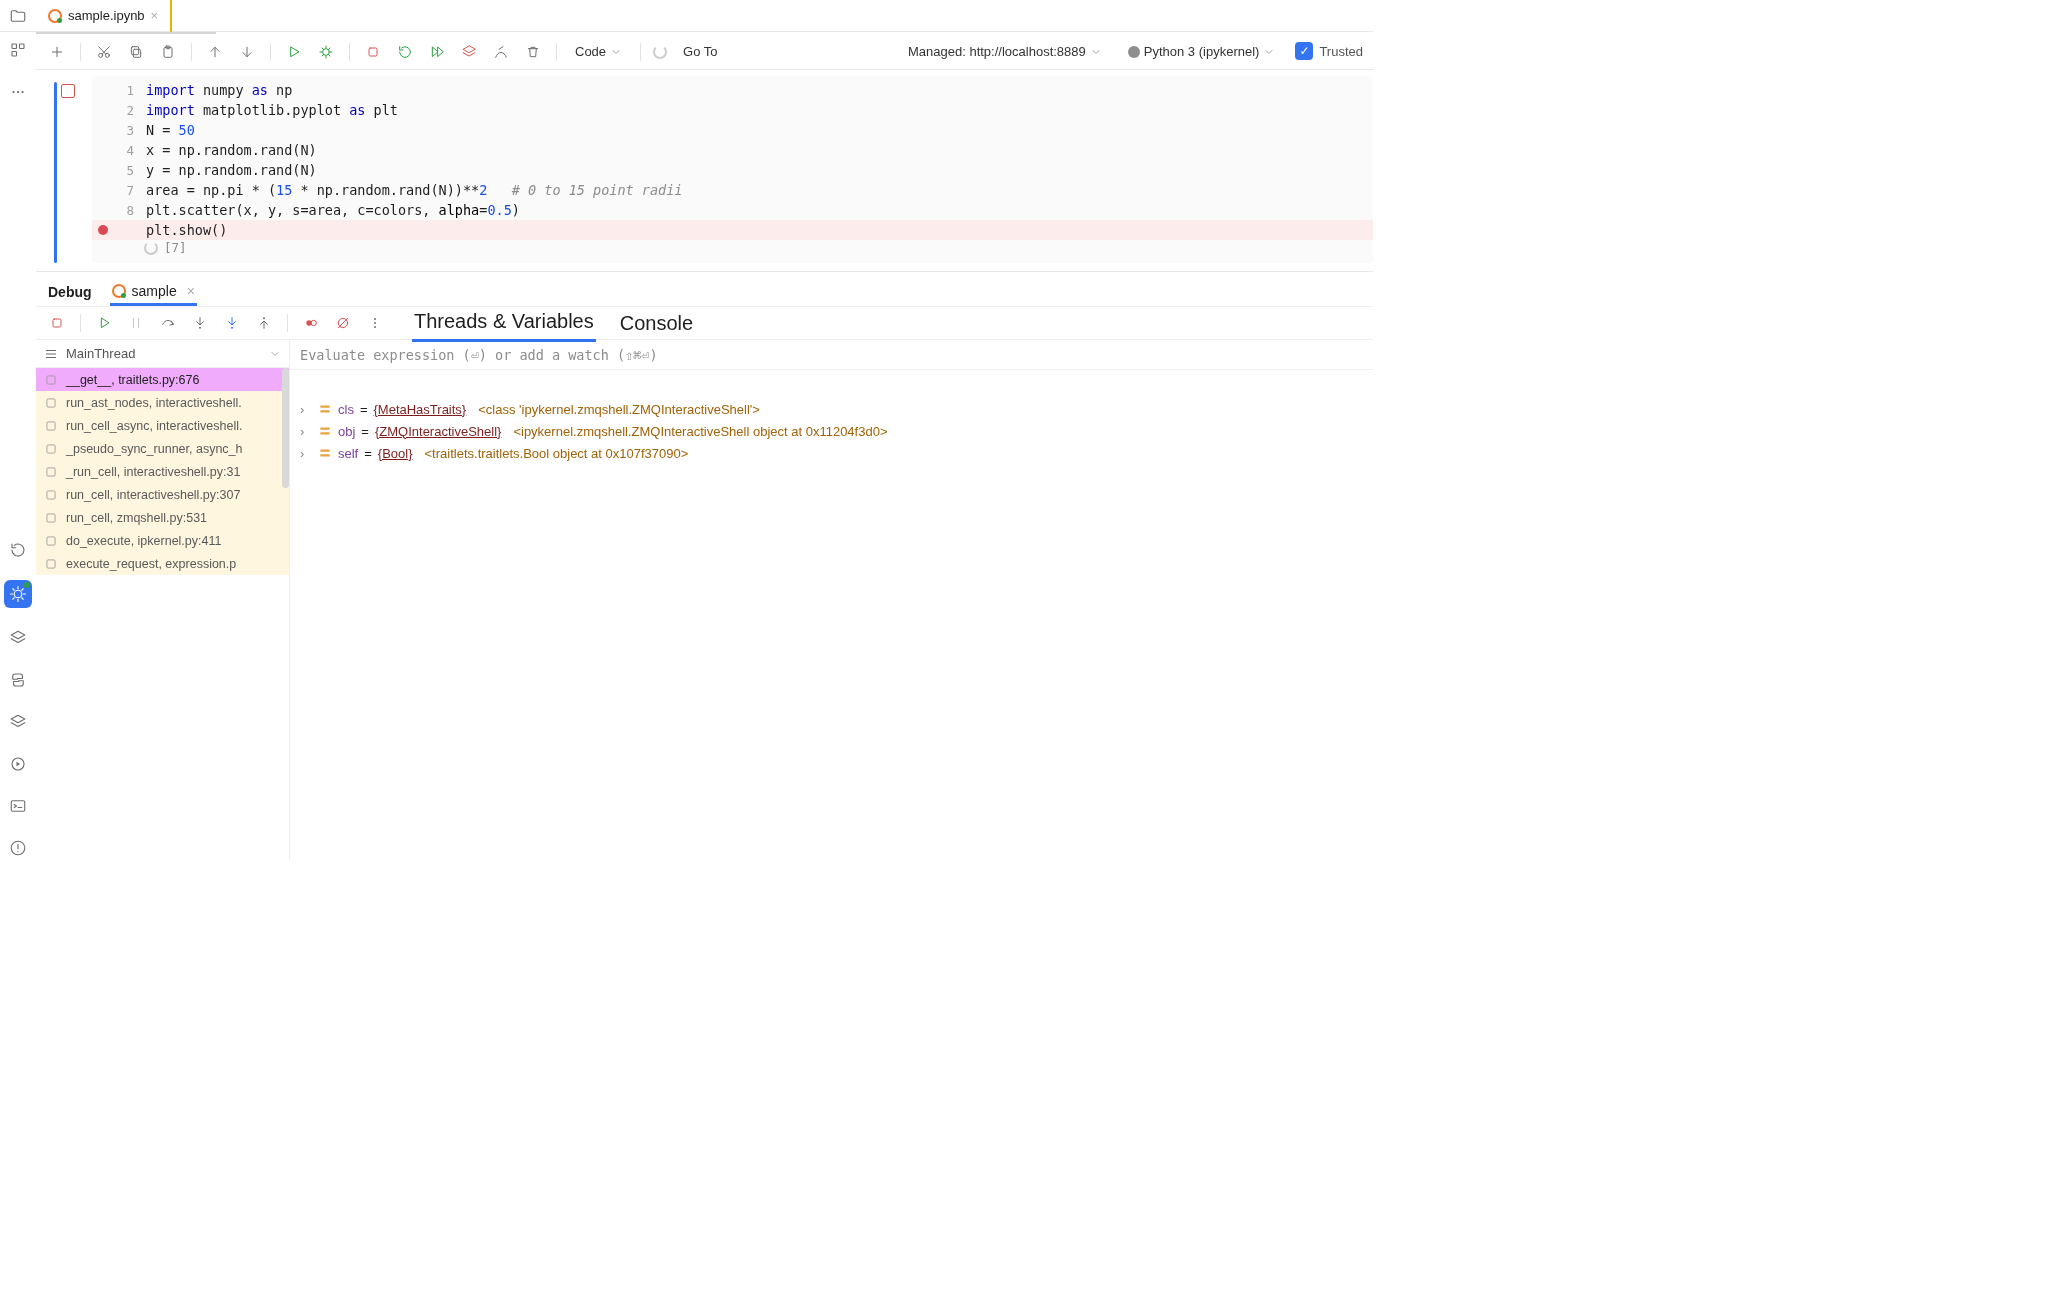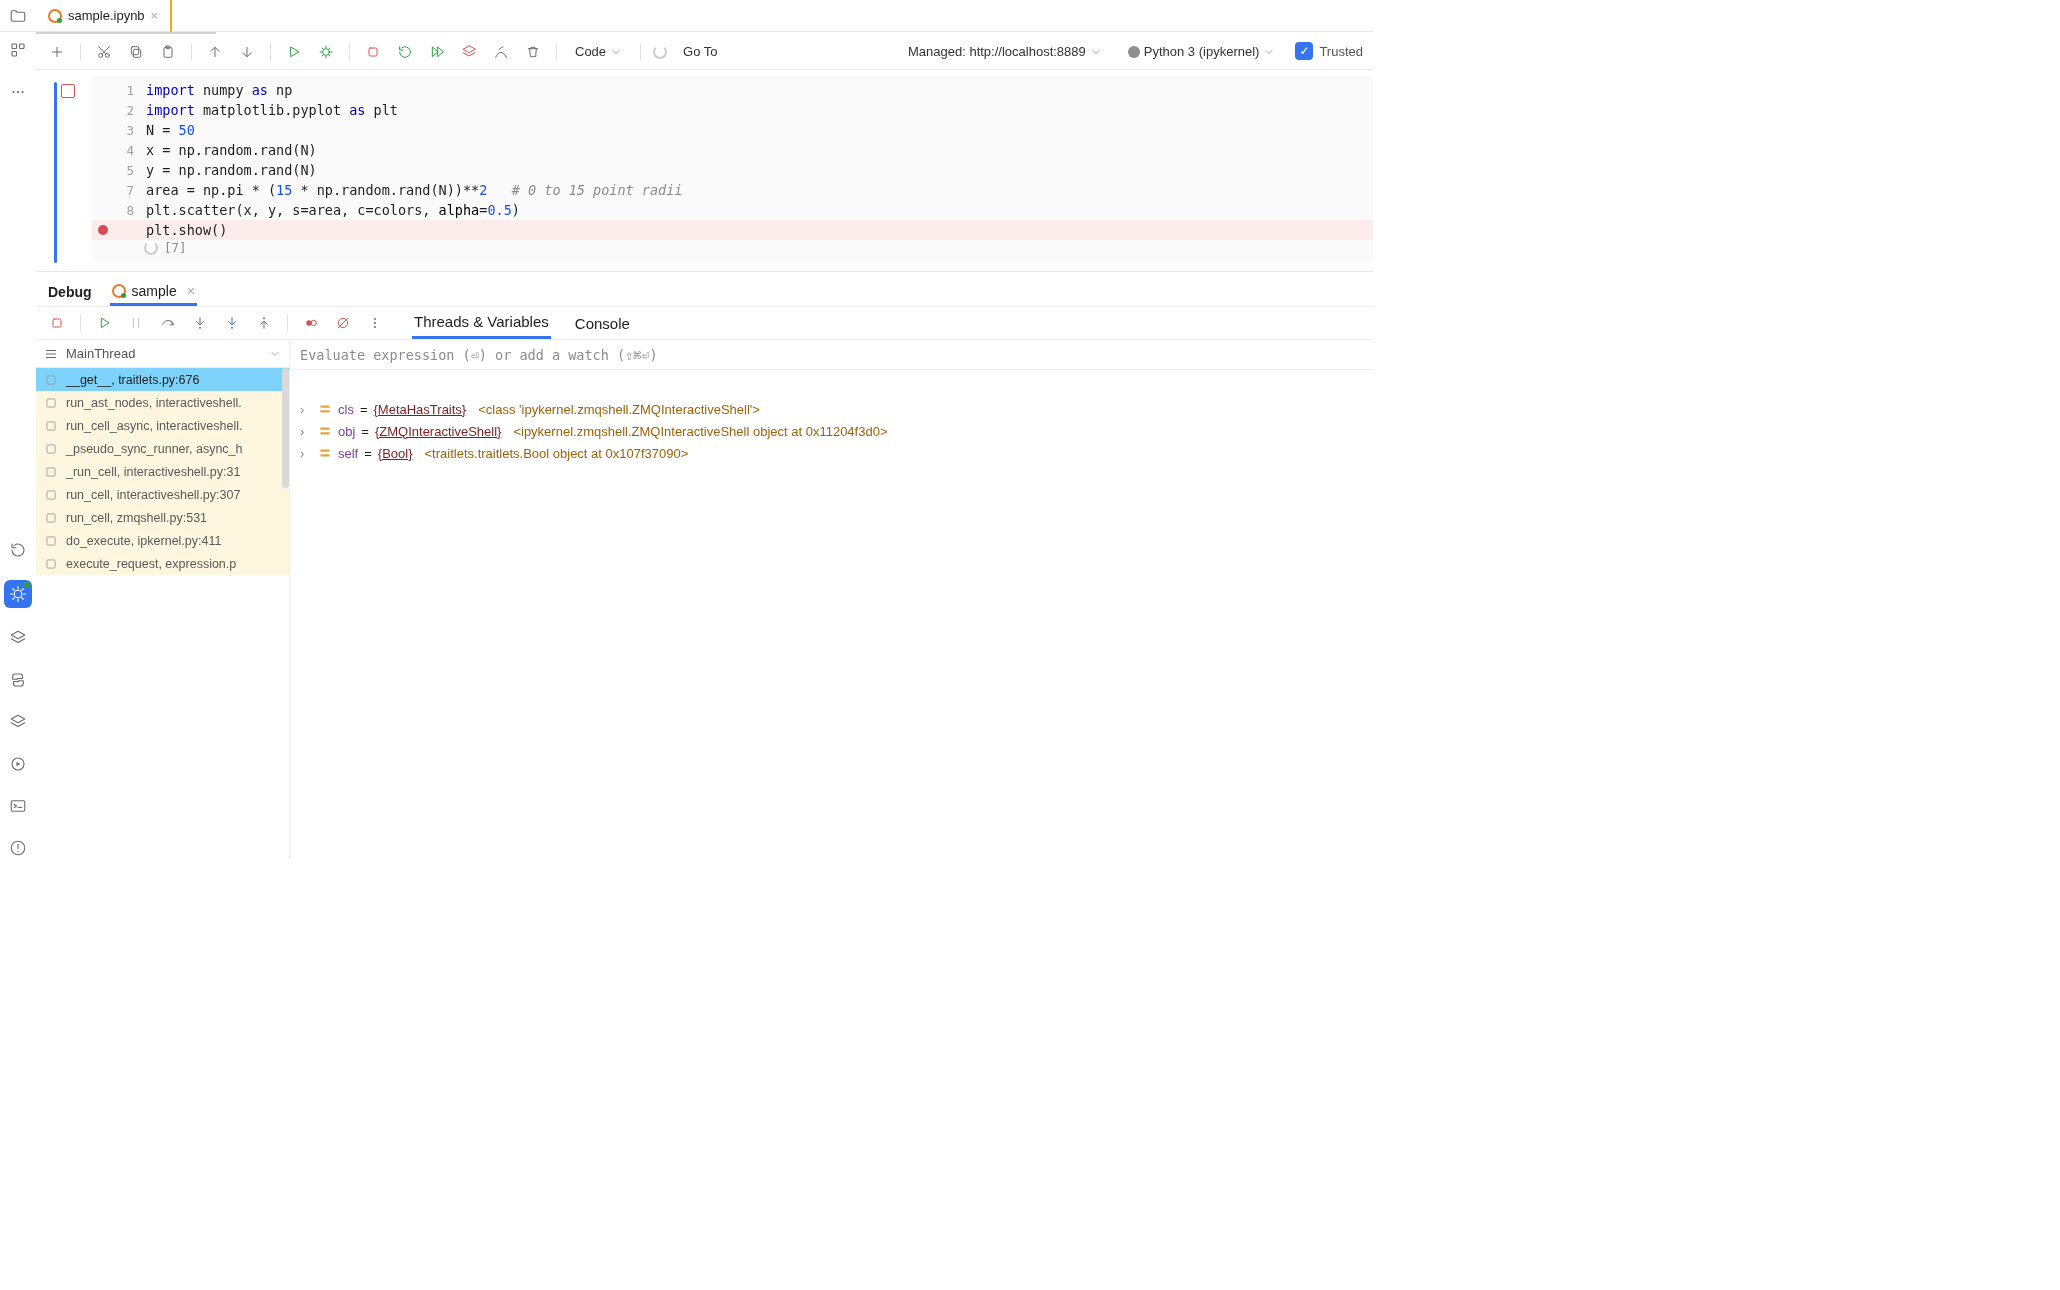--- a/index.html
+++ b/index.html
@@ -120,21 +120,21 @@
 .dtab.strong { font-weight:700; }
 .dtab.file { display:flex; align-items:center; gap:6px; border-bottom:3px solid #3574f0; padding-bottom:4px; }
 .dtab .close { color:#aaa; margin-left:4px; }
 
 .dbgtoolbar {
   height:34px; display:flex; align-items:center; gap:10px; padding:0 10px;
   border-top:1px solid #eee; border-bottom:1px solid #eee;
 }
 .dbgtoolbar .sep { width:1px; height:18px; background:#e3e3e3; margin:0 2px; }
 .subtabs { margin-left:16px; display:flex; gap:22px; align-items:center; }
-.subtab { font-size:15px; color:#1e1e1e; padding:6px 2px; cursor:pointer; }
+.subtab { font-size:20px; color:#1e1e1e; padding:6px 2px; cursor:pointer; }
 .subtab.active { border-bottom:3px solid #3574f0; }
 
 .dbgbody { flex:1; display:flex; min-height:0; }
 .frames {
   width:254px; border-right:1px solid #eee; display:flex; flex-direction:column;
   min-height:0;
 }
 .threadhdr {
   height:28px; display:flex; align-items:center; gap:8px; padding:0 8px;
   color:#555; border-bottom:1px solid #eee;
@@ -142,21 +142,21 @@
 .threadhdr .chev{ margin-left:auto; }
 .framelist { flex:1; overflow:auto; position:relative; }
 .framelist::after{
   content:""; position:absolute; right:0; top:0; width:7px; height:120px;
   background:#d9d9d9; border-radius:4px;
 }
 .frame {
   display:flex; align-items:center; gap:8px; height:23px; padding:0 8px;
   color:#5a5a5a; font-size:12.5px; white-space:nowrap; overflow:hidden;
 }
-.frame.sel { background:#7dd3fc; color:#222; }
+.frame.sel { background:#f0abfc; color:#222; }
 .frame.lib { background:#fff6df; }
 .frame .fic { color:#9a9a9a; }
 
 .vars { flex:1; display:flex; flex-direction:column; min-width:0;gap:24px; }
 .evalbar {
   height:30px; display:flex; align-items:center; padding:0 10px;
   color:#8c8c8c; font-family: ui-monospace, Menlo, monospace; font-size:13.5px;
   border-bottom:1px solid #eee;
 }
 .varlist { padding:4px 0; }

